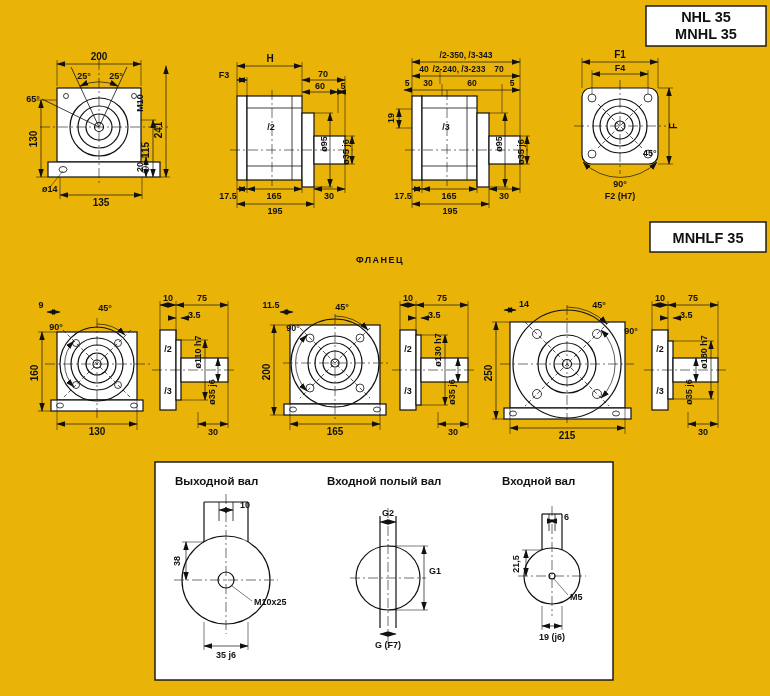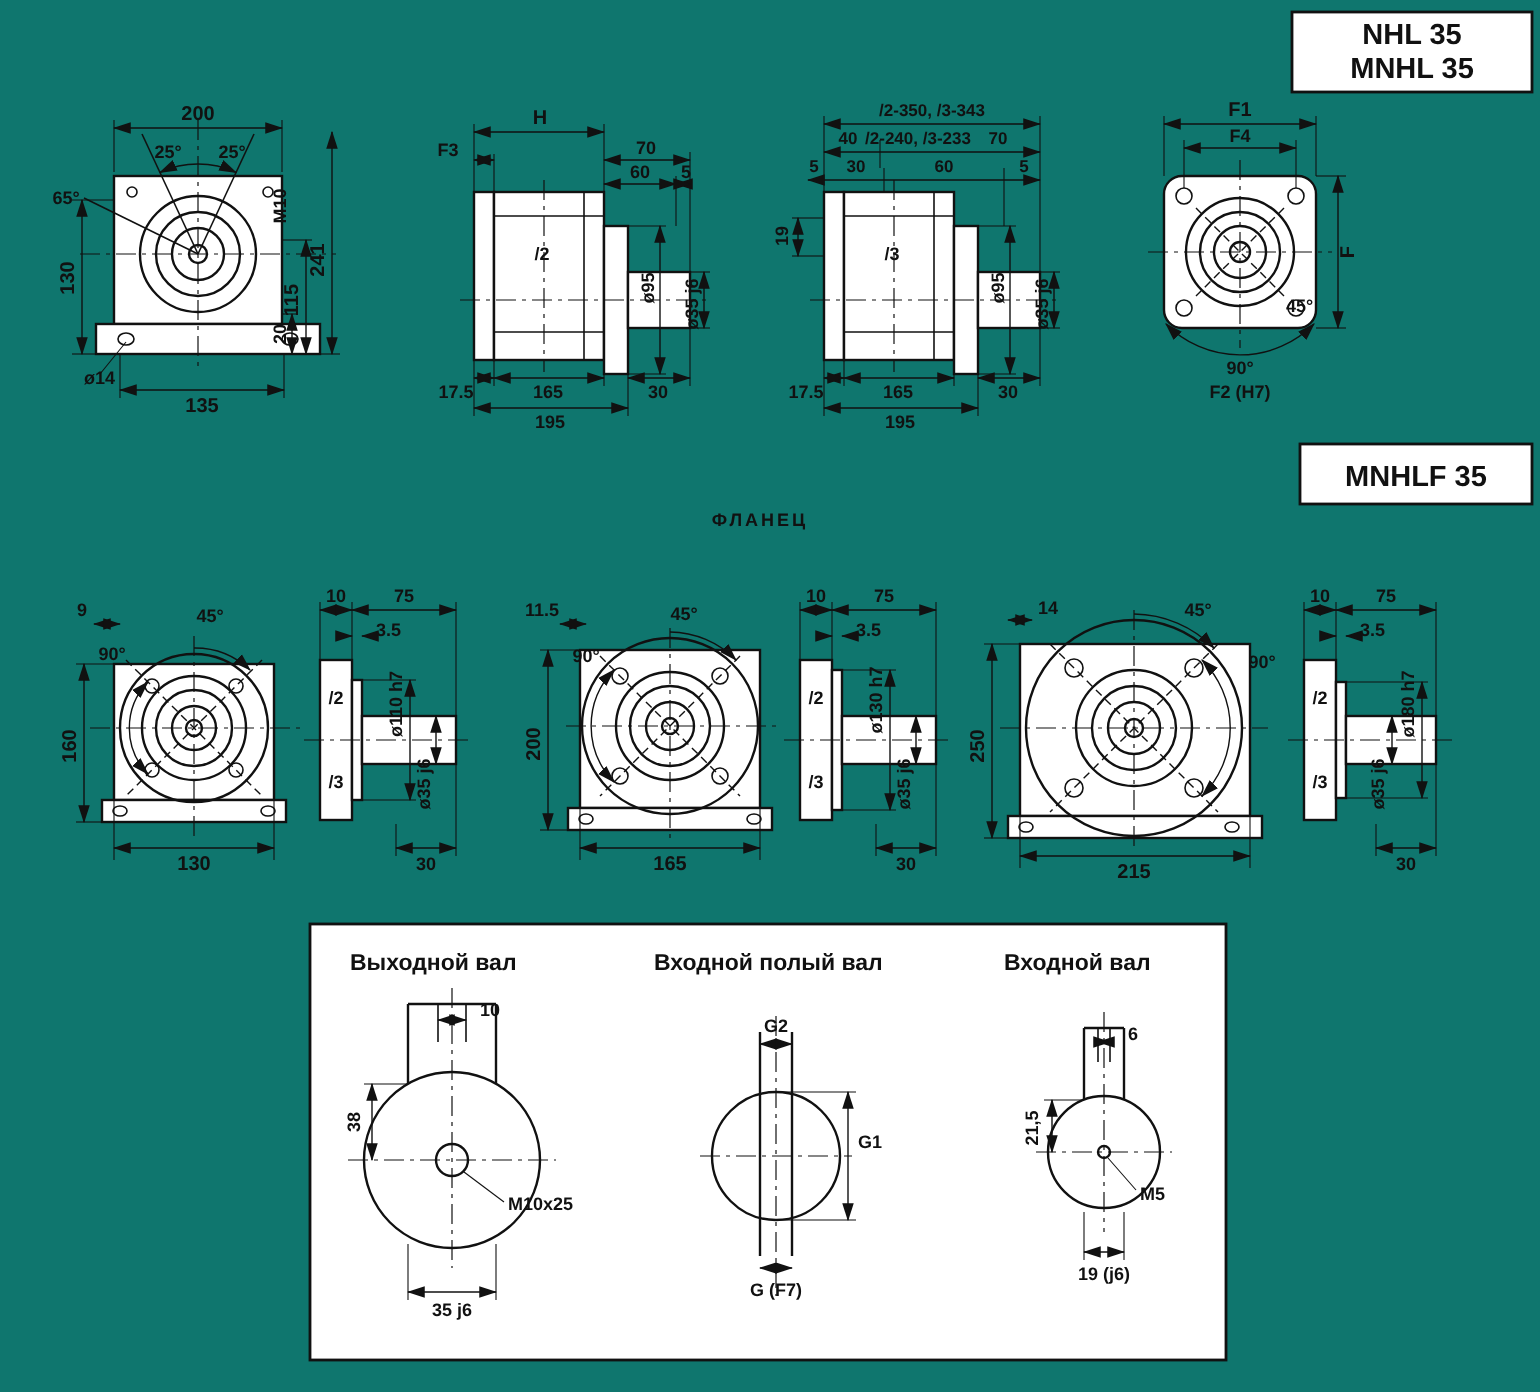--- a/index.html
+++ b/index.html
@@ -1,16 +1,16 @@
 <!DOCTYPE html>
 <html><head>
 <meta charset="utf-8">
 <style>
   html,body{margin:0;padding:0;background:#fff;}
-  #stage{position:relative;width:770px;height:696px;background:#0f766e;font-family:"Liberation Sans",sans-serif;}
+  #stage{position:relative;width:770px;height:696px;background:#eab308;font-family:"Liberation Sans",sans-serif;}
   svg{display:block}
   svg text{font-family:"Liberation Sans",sans-serif;font-weight:bold;fill:#111;font-size:10px;text-anchor:middle;}
   .ta-s{text-anchor:start}
   .fs8{font-size:8.5px}
   .fs9{font-size:9px}
   .fs11{font-size:11.5px}
   .fs14{font-size:14.5px}
   .ls{letter-spacing:1.5px}
   .ol{stroke:#111;stroke-width:1.2;fill:none}
   .olf{stroke:#111;stroke-width:1.2;fill:#fff}

